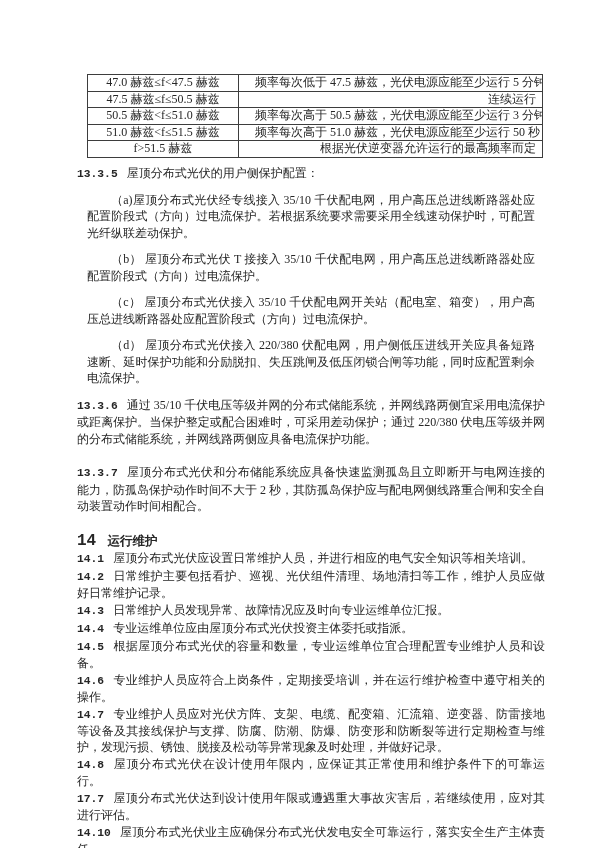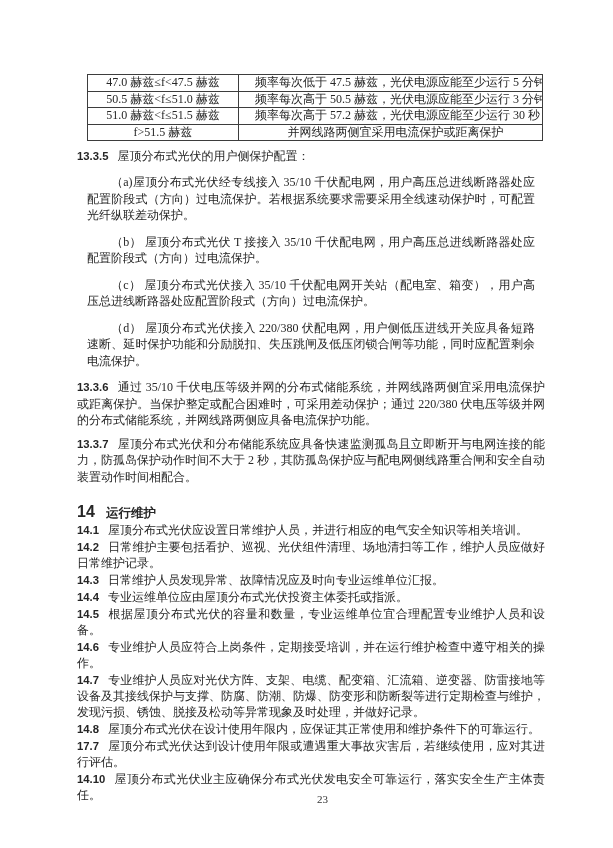--- a/index.html
+++ b/index.html
@@ -38,47 +38,47 @@
     height: 15.5px;
     padding: 0 6px;
     overflow: hidden;
     white-space: nowrap;
   }
   .freq-table td.c1 {
     width: 138px;
     text-align: center;
   }
   .freq-table td.c2 {
-    text-align: center;
+    text-align: right;
     padding-left: 16px;
   }
   
   .num {
-    font-family: Liberation Sans, sans-serif;
+    font-family: Liberation Mono, monospace;
     font-weight: bold;
     font-size: 11.3px;
     margin-right: 0.8em;
   }
   .clause-head {
     margin: 7px 0 3px 0;
     line-height: 16px;
   }
   .item {
     margin: 10px;
     text-indent: 2em;
     line-height: 16.5px;
     text-align: justify;
   }
   .clause {
     margin: 0;
     line-height: 16.5px;
     text-align: justify;
   }
   .gap-top {
-    margin-top: 7px;
+    margin-top: 17px;
   }
   .sec-head {
     margin: 19px 0 1px 0;
     font-size: 12.5px;
     font-weight: bold;
     font-family: "Liberation Sans", "DejaVu Sans", sans-serif;
     line-height: 15px;
   }
   .sec-head .num {
     font-size: 16px;
@@ -104,30 +104,34 @@
 <div class="page">
   <div class="content">
 
     <table class="freq-table">
       <tbody>
         <tr>
           <td class="c1">47.0 赫兹≤f&lt;47.5 赫兹</td>
           <td class="c2">频率每次低于 47.5 赫兹，光伏电源应能至少运行 5 分钟</td>
         </tr>
         <tr>
+          <td class="c1">47.5 赫兹≤f≤50.5 赫兹</td>
+          <td class="c2">连续运行</td>
+        </tr>
+        <tr>
           <td class="c1">50.5 赫兹&lt;f≤51.0 赫兹</td>
           <td class="c2">频率每次高于 50.5 赫兹，光伏电源应能至少运行 3 分钟</td>
         </tr>
         <tr>
           <td class="c1">51.0 赫兹&lt;f≤51.5 赫兹</td>
-          <td class="c2">频率每次高于 57.2 赫兹，光伏电源应能至少运行 30 秒</td>
+          <td class="c2">频率每次高于 51.0 赫兹，光伏电源应能至少运行 50 秒</td>
         </tr>
         <tr>
           <td class="c1">f&gt;51.5 赫兹</td>
-          <td class="c2">并网线路两侧宜采用电流保护或距离保护</td>
+          <td class="c2">根据光伏逆变器允许运行的最高频率而定</td>
         </tr>
       </tbody>
     </table>
 
     <p class="clause-head">
       <span class="num">13.3.5</span><span>屋顶分布式光伏的用户侧保护配置：</span>
     </p>
 
     <p class="item">（a)屋顶分布式光伏经专线接入 35/10 千伏配电网，用户高压总进线断路器处应配置阶段式（方向）过电流保护。若根据系统要求需要采用全线速动保护时，可配置光纤纵联差动保护。</p>
     <p class="item">（b） 屋顶分布式光伏 T 接接入 35/10 千伏配电网，用户高压总进线断路器处应配置阶段式（方向）过电流保护。</p>

